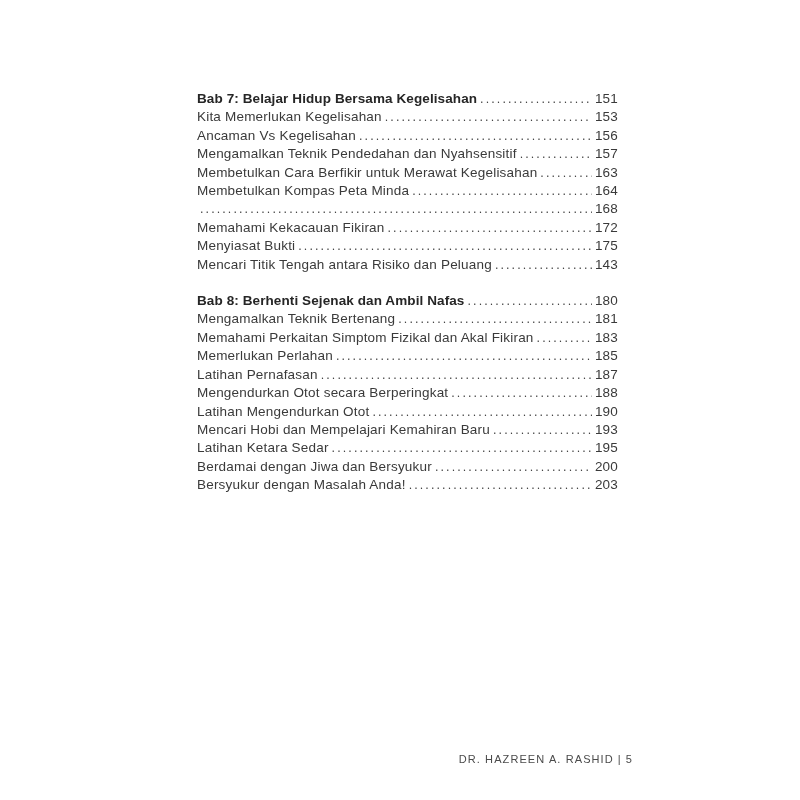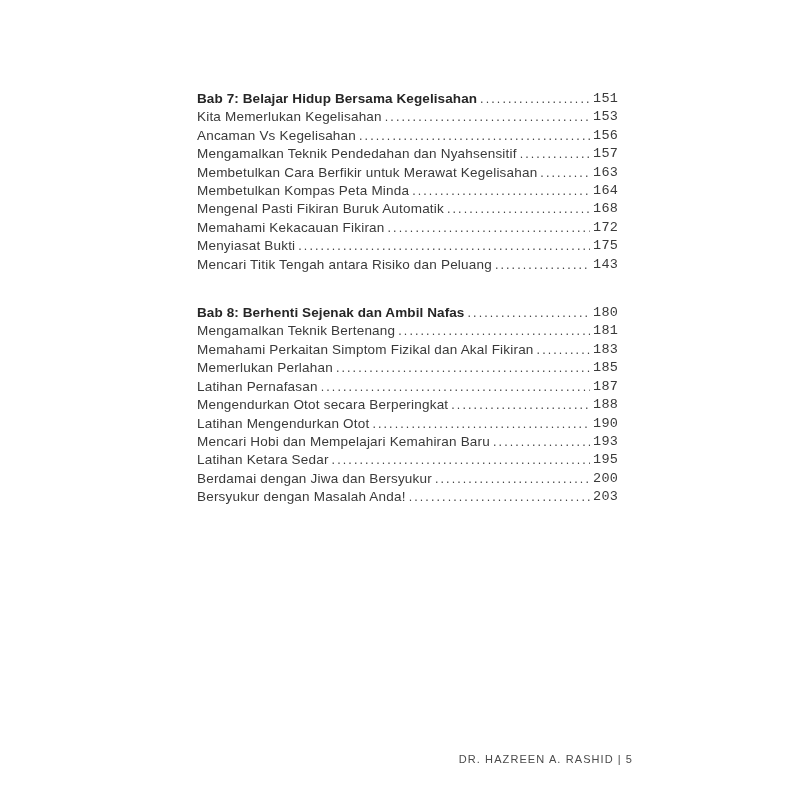--- a/index.html
+++ b/index.html
@@ -23,21 +23,21 @@
     position: absolute;
     left: 197px;
     top: 90px;
     width: 421px;
     font-size: 13.5px;
     line-height: 18.4px;
     letter-spacing: 0.2px;
     color: #3a3a3a;
   }
   .toc-section + .toc-section {
-    margin-top: 30px;
+    margin-top: 18px;
   }
   .toc-row {
     display: flex;
     align-items: center;
   }
   .toc-row .title {
     white-space: nowrap;
     flex: 0 0 auto;
   }
   .toc-row.chapter .title {
@@ -57,21 +57,20 @@
     content: "..........................................................................................................................................";
     font-size: 12.5px;
     letter-spacing: 2.1px;
     font-weight: 400;
   }
   .pagenum {
     flex: 0 0 auto;
     white-space: nowrap;
     font-weight: 400;
     color: #3a3a3a;
-    font-family: Liberation Mono, monospace;
   }
   .footer {
     position: absolute;
     top: 753px;
     right: 167px;
     font-size: 11px;
     letter-spacing: 1.1px;
     color: #4a4a4a;
     white-space: nowrap;
     margin-left: 16px;
@@ -112,21 +111,20 @@
           <span class="title">Membetulkan Cara Berfikir untuk Merawat Kegelisahan</span>
           <span class="leader"></span>
           <span class="pagenum">163</span>
         </div>
         <div class="toc-row">
           <span class="title">Membetulkan Kompas Peta Minda</span>
           <span class="leader"></span>
           <span class="pagenum">164</span>
         </div>
         <div class="toc-row">
-          <span class="title">Mengenal Pasti Fikiran Buruk Automatik</span>
           <span class="leader"></span>
           <span class="pagenum">168</span>
         </div>
         <div class="toc-row">
           <span class="title">Memahami Kekacauan Fikiran</span>
           <span class="leader"></span>
           <span class="pagenum">172</span>
         </div>
         <div class="toc-row">
           <span class="title">Menyiasat Bukti</span>

